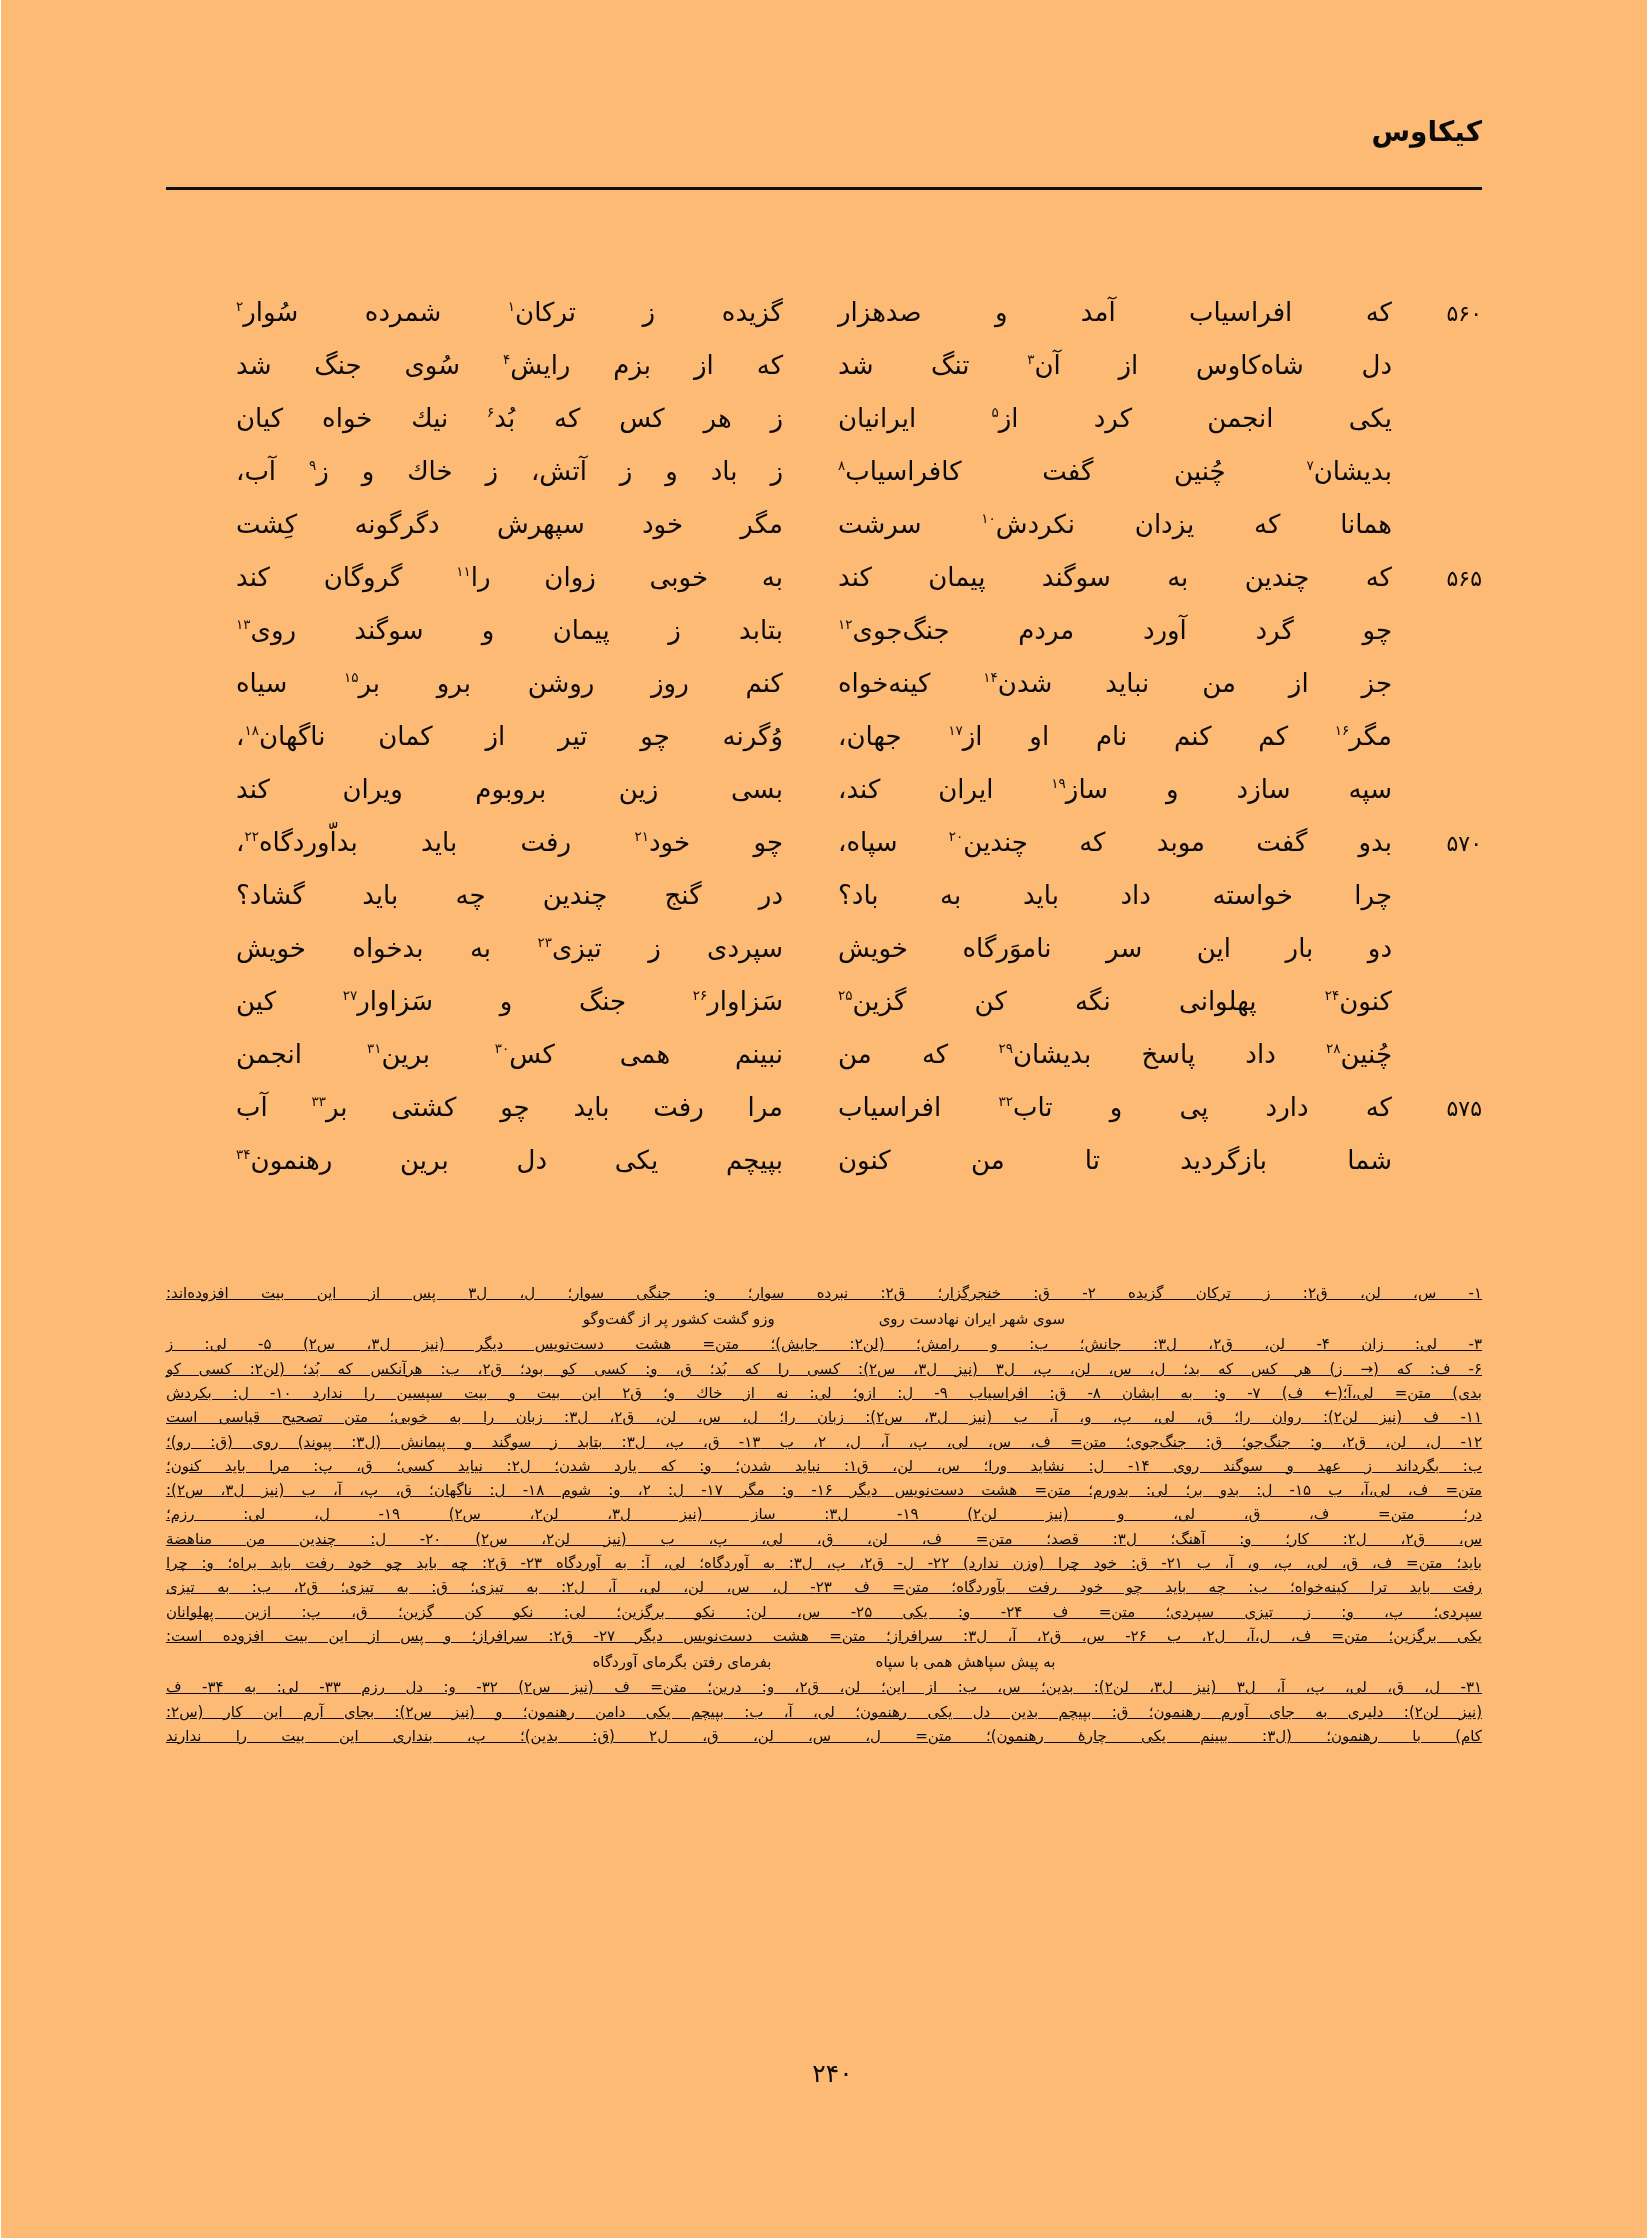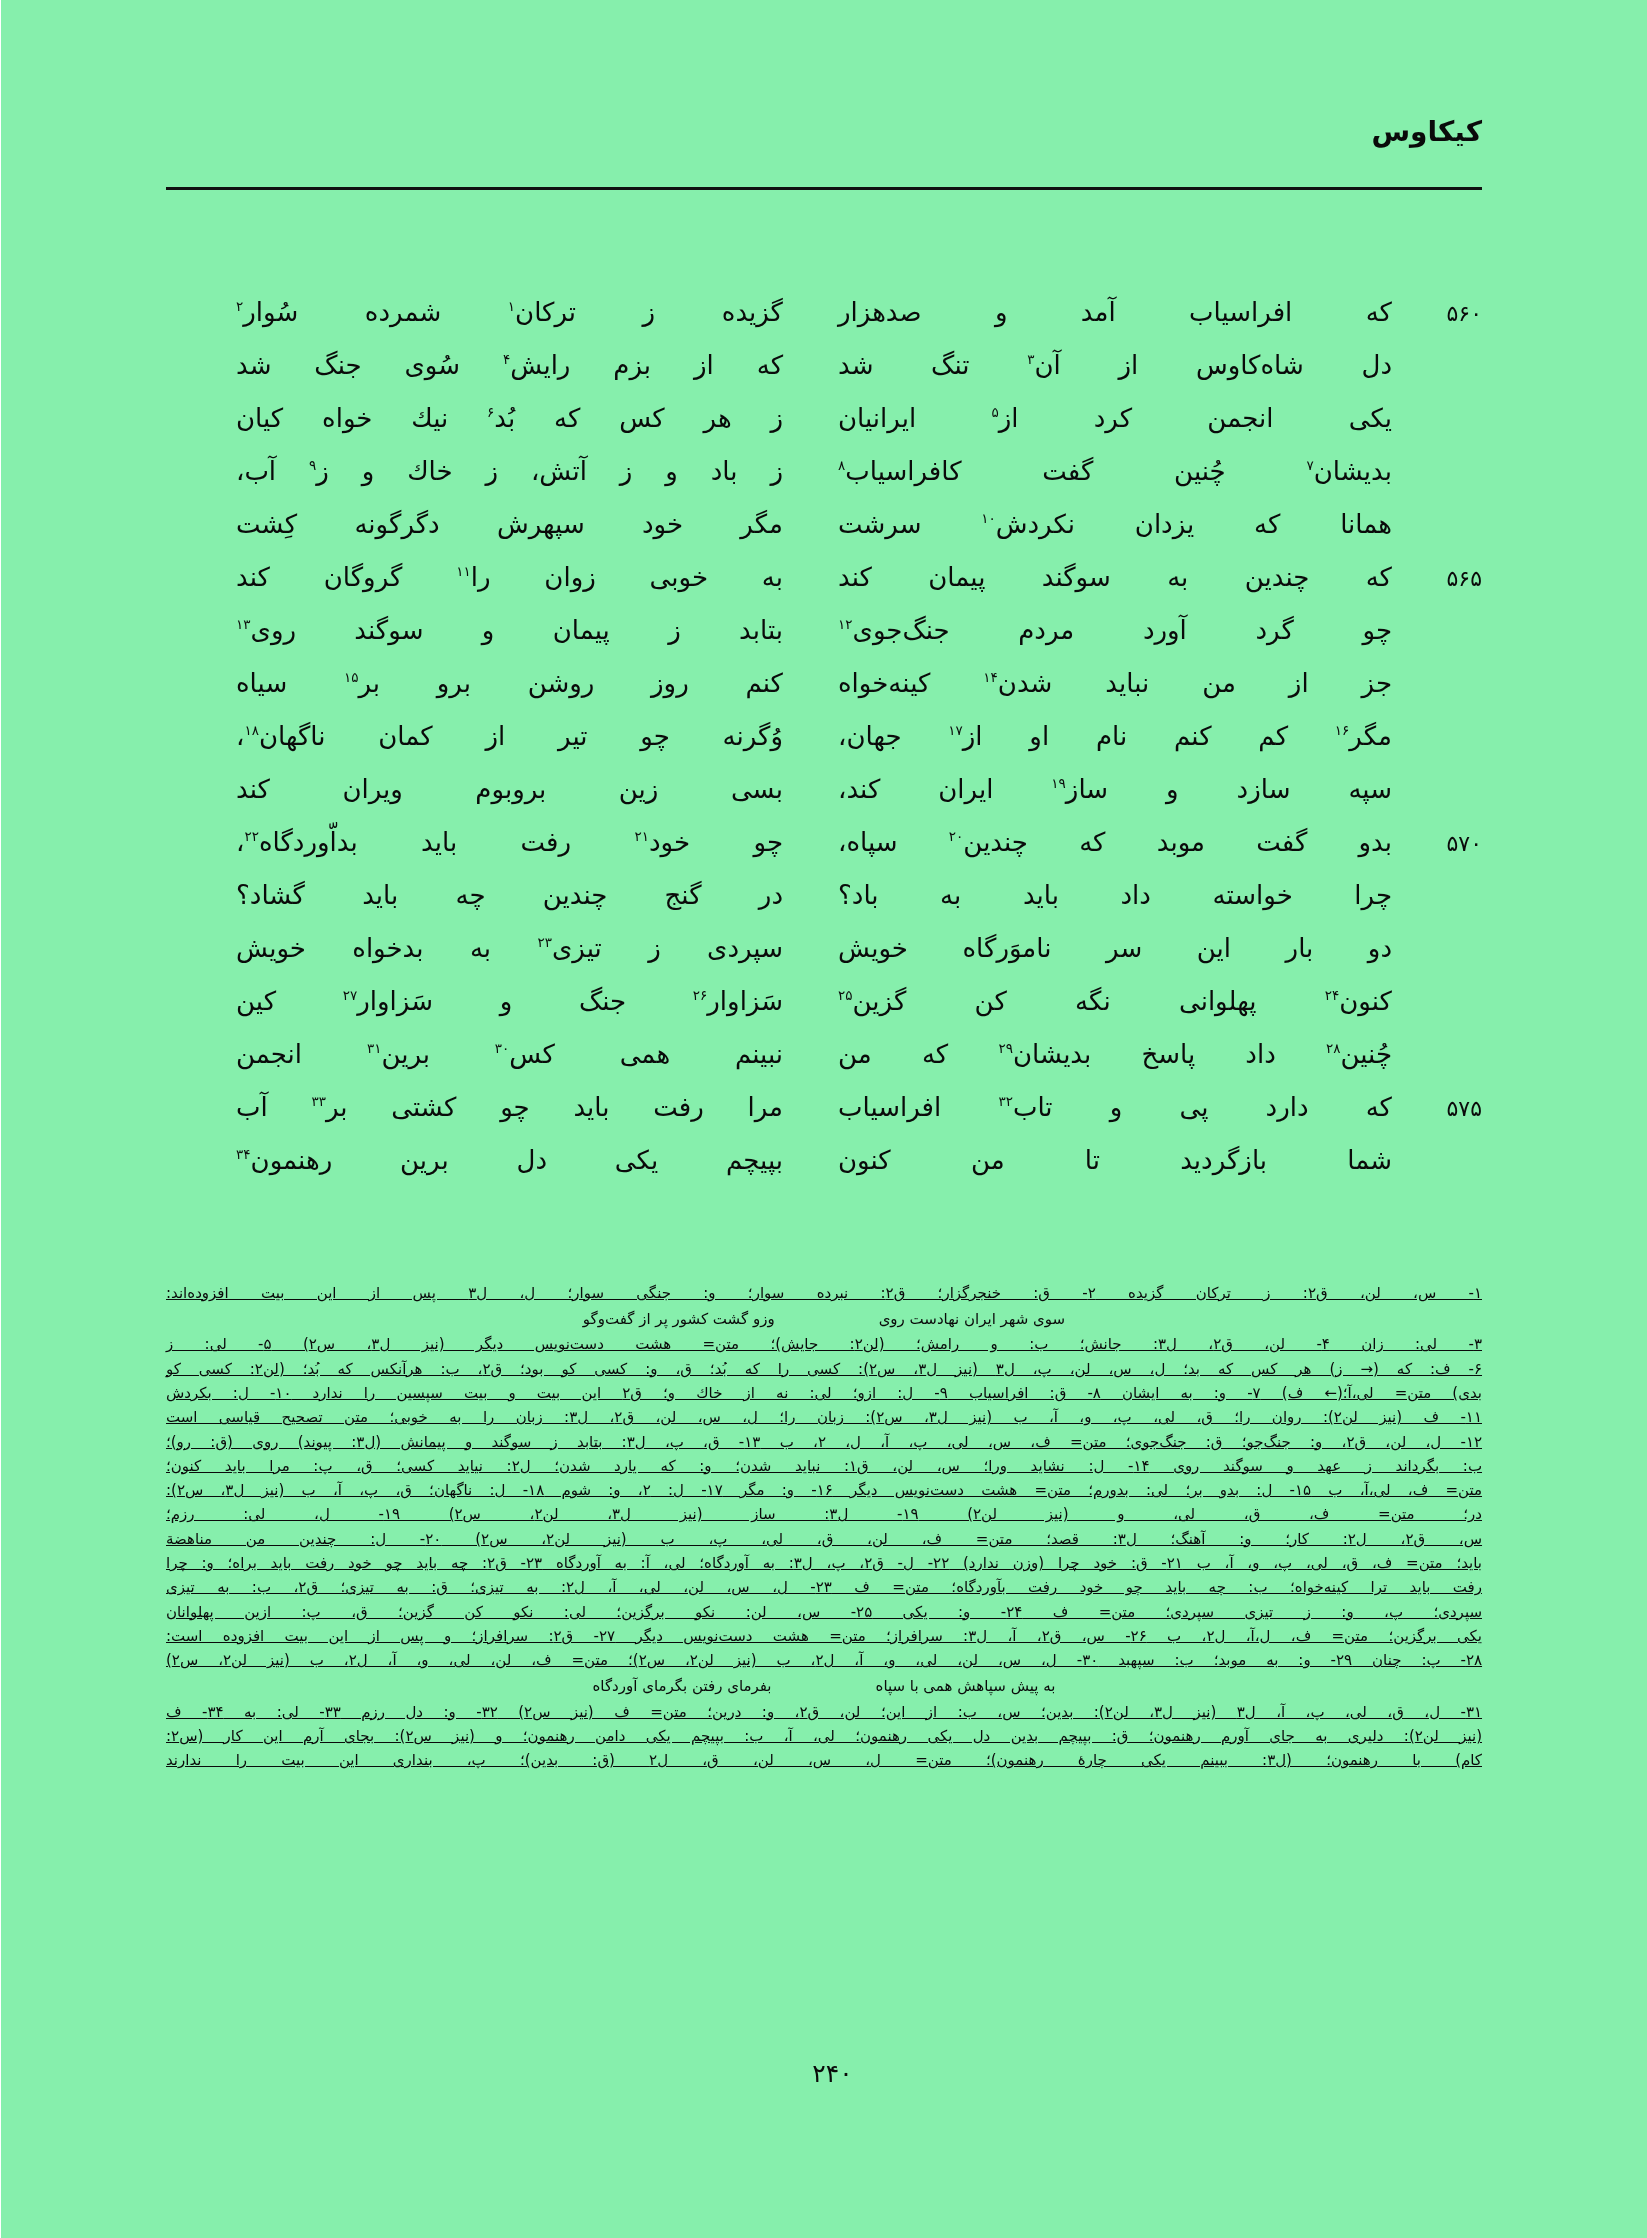--- a/index.html
+++ b/index.html
@@ -7,21 +7,21 @@
   body{
     width:1648px;height:2239px;
     font-family:"DejaVu Sans","Liberation Sans",sans-serif;
     color:#0a0a0a;
     direction:rtl;
     position:relative;
     overflow:hidden;
   }
   .page{
     position:absolute;inset:0;
-    background:#86efac;
+    background:#fdba74;
   }
 
   
   .header{
     position:absolute;
     top:118px;right:166px;left:166px;
     height:83px;
   }
   .header-title{
     position:absolute;
@@ -234,21 +234,20 @@
       <div class="app-line">۱۱- ف (نیز لن۲): روان را؛ ق، لی، پ، و، آ، ب (نیز ل۳، س۲): زبان را؛ ل، س، لن، ق۲، ل۳: زبان را به خوبی؛ متن تصحیح قیاسی است</div>
       <div class="app-line">۱۲- ل، لن، ق۲، و: جنگ‌جو؛ ق: جنگ‌جوی؛ متن= ف، س، لی، پ، آ، ل، ۲، ب    ۱۳- ق، پ، ل۳: بتابد ز سوگند و پیمانش (ل۳: پیوند) روی (ق: رو)؛</div>
       <div class="app-line">ب: بگرداند ز عهد و سوگند روی    ۱۴- ل: نشاید ورا؛ س، لن، ق۱: نباید شدن؛ و: که یارد شدن؛ ل۲: نیاید کسی؛ ق، پ: مرا باید کنون؛</div>
       <div class="app-line">متن= ف، لی،آ، ب    ۱۵- ل: بدو بر؛ لی: بدورم؛ متن= هشت دست‌نویس دیگر    ۱۶- و: مگر    ۱۷- ل: ۲، و: شوم    ۱۸- ل: ناگهان؛ ق، پ، آ، ب (نیز ل۳، س۲):</div>
       <div class="app-line">در؛ متن= ف، ق، لی، و (نیز لن۲)    ۱۹- ل۳: ساز (نیز ل۳، لن۲، س۲)    ۱۹- ل، لی: رزم؛</div>
       <div class="app-line">س، ق۲، ل۲: کار؛ و: آهنگ؛ ل۳: قصد؛ متن= ف، لن، ق، لی، پ، ب (نیز لن۲، س۲)    ۲۰- ل: چندین من مناهضة</div>
       <div class="app-line">باید؛ متن= ف، ق، لی، پ، و، آ، ب    ۲۱- ق: خود چرا (وزن ندارد)    ۲۲- ل- ق۲، پ، ل۳: به آوردگاه؛ لی، آ: به آوردگاه    ۲۳- ق۲: چه باید چو خود رفت باید براه؛ و: چرا</div>
       <div class="app-line">رفت باید ترا کینه‌خواه؛ ب: چه باید چو خود رفت بآوردگاه؛ متن= ف    ۲۳- ل، س، لن، لی، آ، ل۲: به تیزی؛ ق: به تیزی؛ ق۲، ب: به تیزی</div>
       <div class="app-line">سپردی؛ پ، و: ز تیزی سپردی؛ متن= ف    ۲۴- و: یکی    ۲۵- س، لن: نکو برگزین؛ لی: نکو کن گزین؛ ق، پ: ازین پهلوانان</div>
       <div class="app-line">یکی برگزین؛ متن= ف، ل،آ، ل۲، ب    ۲۶- س، ق۲، آ، ل۳: سرافراز؛ متن= هشت دست‌نویس دیگر    ۲۷- ق۲: سرافراز؛ و پس از این بیت افزوده است:</div>
-      <div class="app-line">۲۸- پ: چنان    ۲۹- و: به موبد؛ ب: سپهبد    ۳۰- ل، س، لن، لی، و، آ، ل۲، ب (نیز لن۲، س۲)؛ متن= ف، لن، لی، و، آ، ل۲، ب (نیز لن۲، س۲)</div>
       <div class="inserted-verse">
         <span>به پیش سپاهش همی با سپاه</span>
         <span>بفرمای رفتن بگرمای آوردگاه</span>
       </div>
       <div class="app-line">۳۱- ل، ق، لی، پ، آ، ل۳ (نیز ل۳، لن۲): بدین؛ س، ب: از این؛ لن، ق۲، و: درین؛ متن= ف (نیز س۲)    ۳۲- و: دل رزم    ۳۳- لی: به    ۳۴- ف</div>
       <div class="app-line">(نیز لن۲): دلیری به جای آورم رهنمون؛ ق: بپیچم بدین دل یکی رهنمون؛ لی، آ، ب: بپیچم یکی دامن رهنمون؛ و (نیز س۲): بجای آرم این کار (س۲:</div>
       <div class="app-line">کام) با رهنمون؛ (ل۳: ببینم یکی چارهٔ رهنمون)؛ متن= ل، س، لن، ق، ل۲ (ق: بدین)؛ پ، بنداری این بیت را ندارند</div>
     </div>
 
   <div class="folio">۲۴۰</div>

